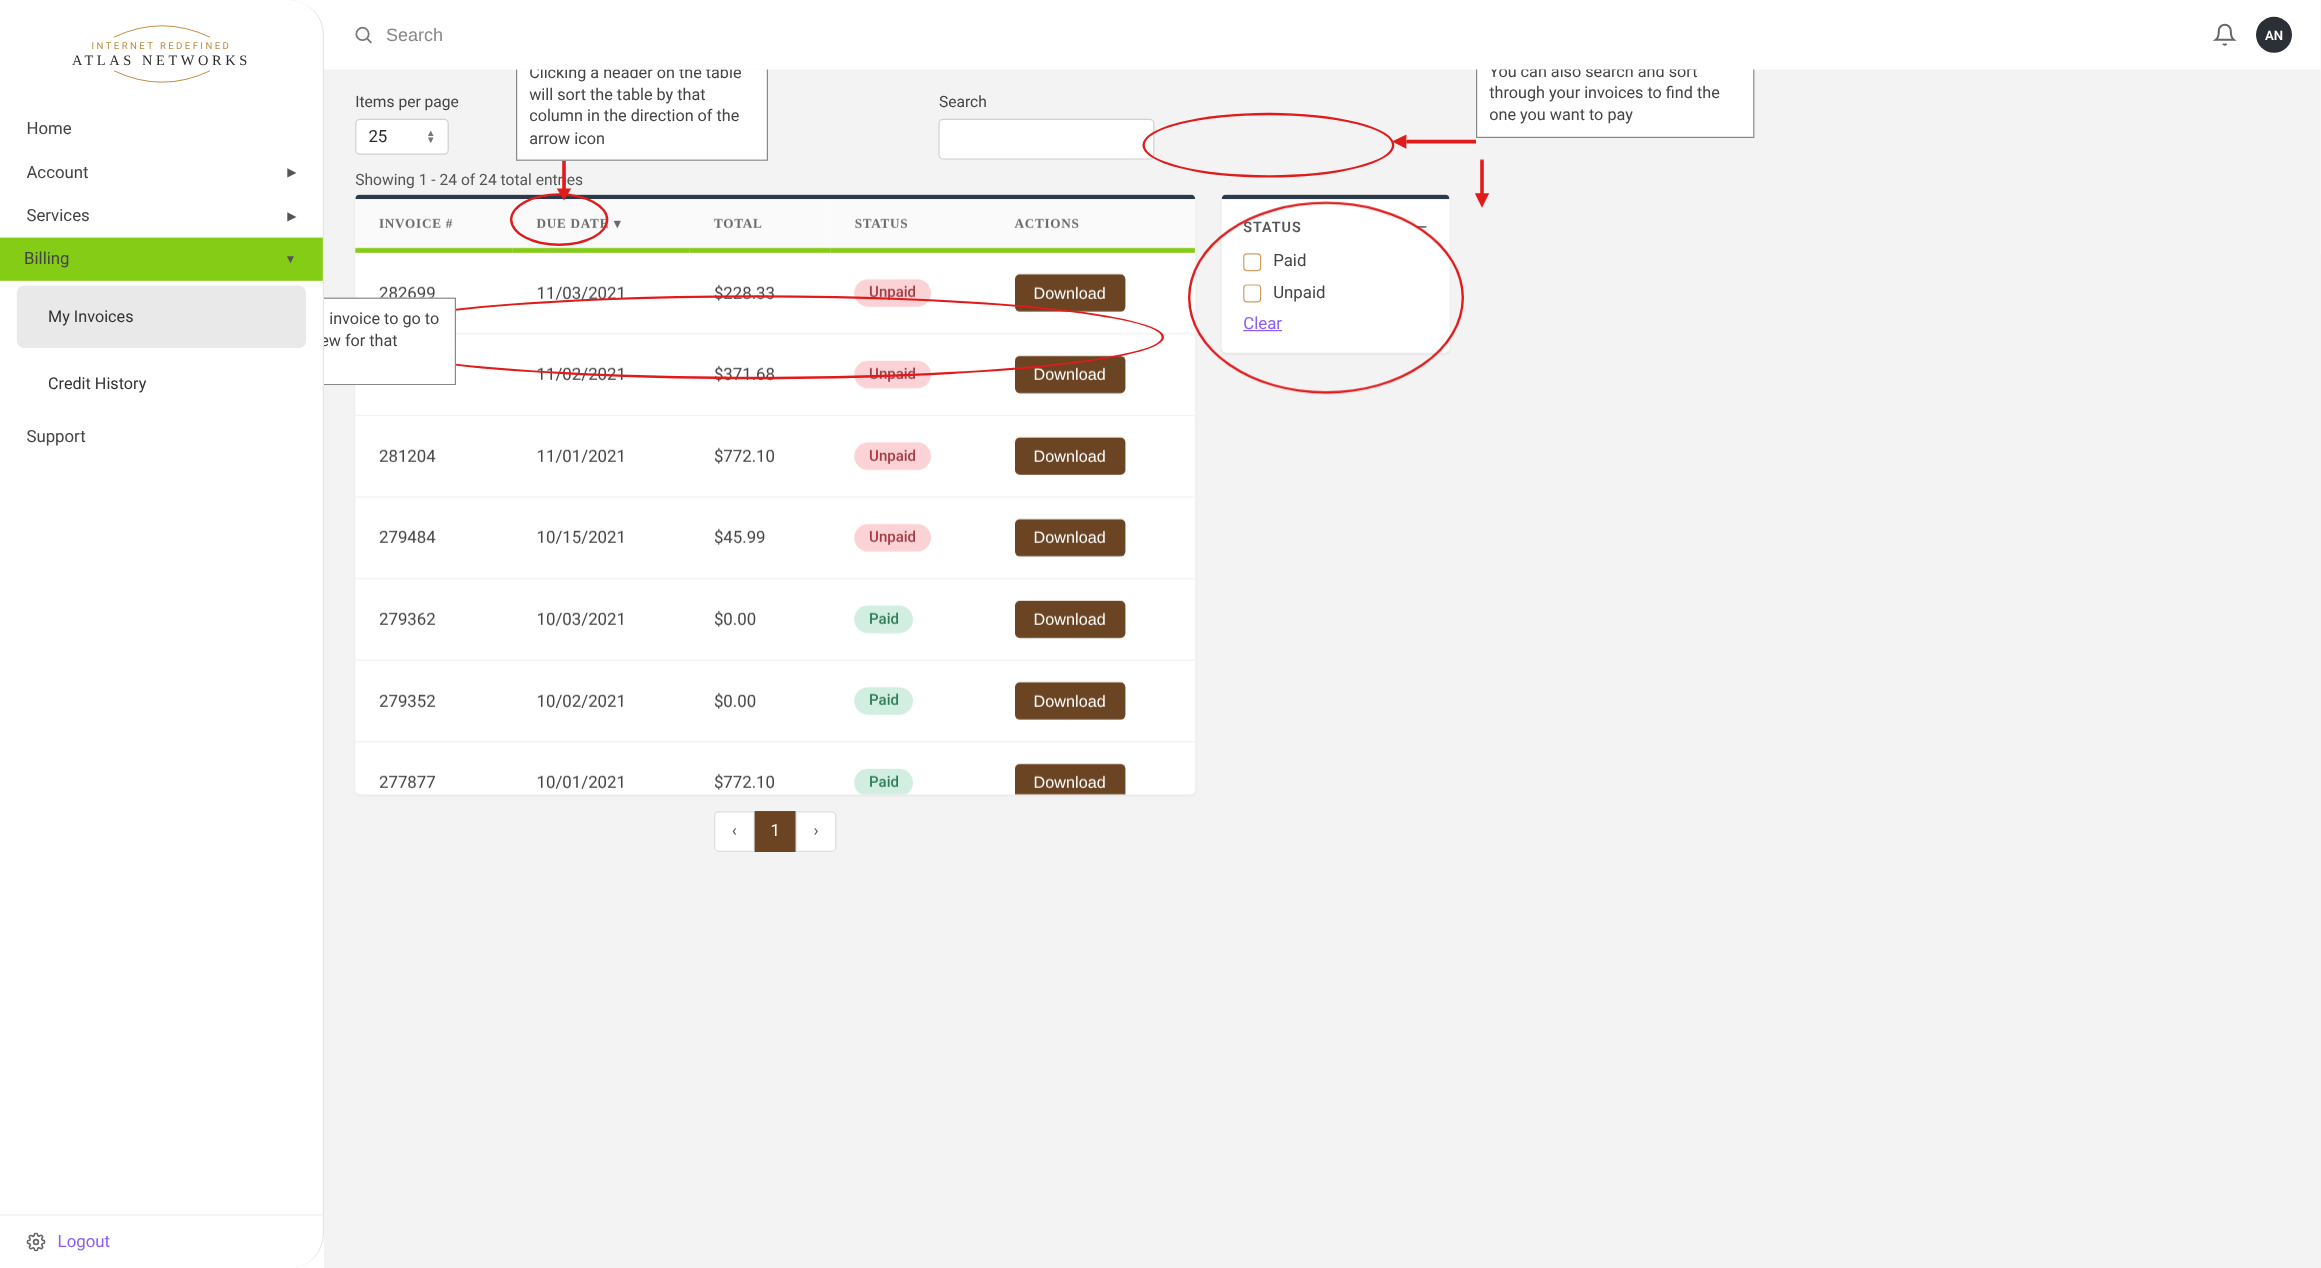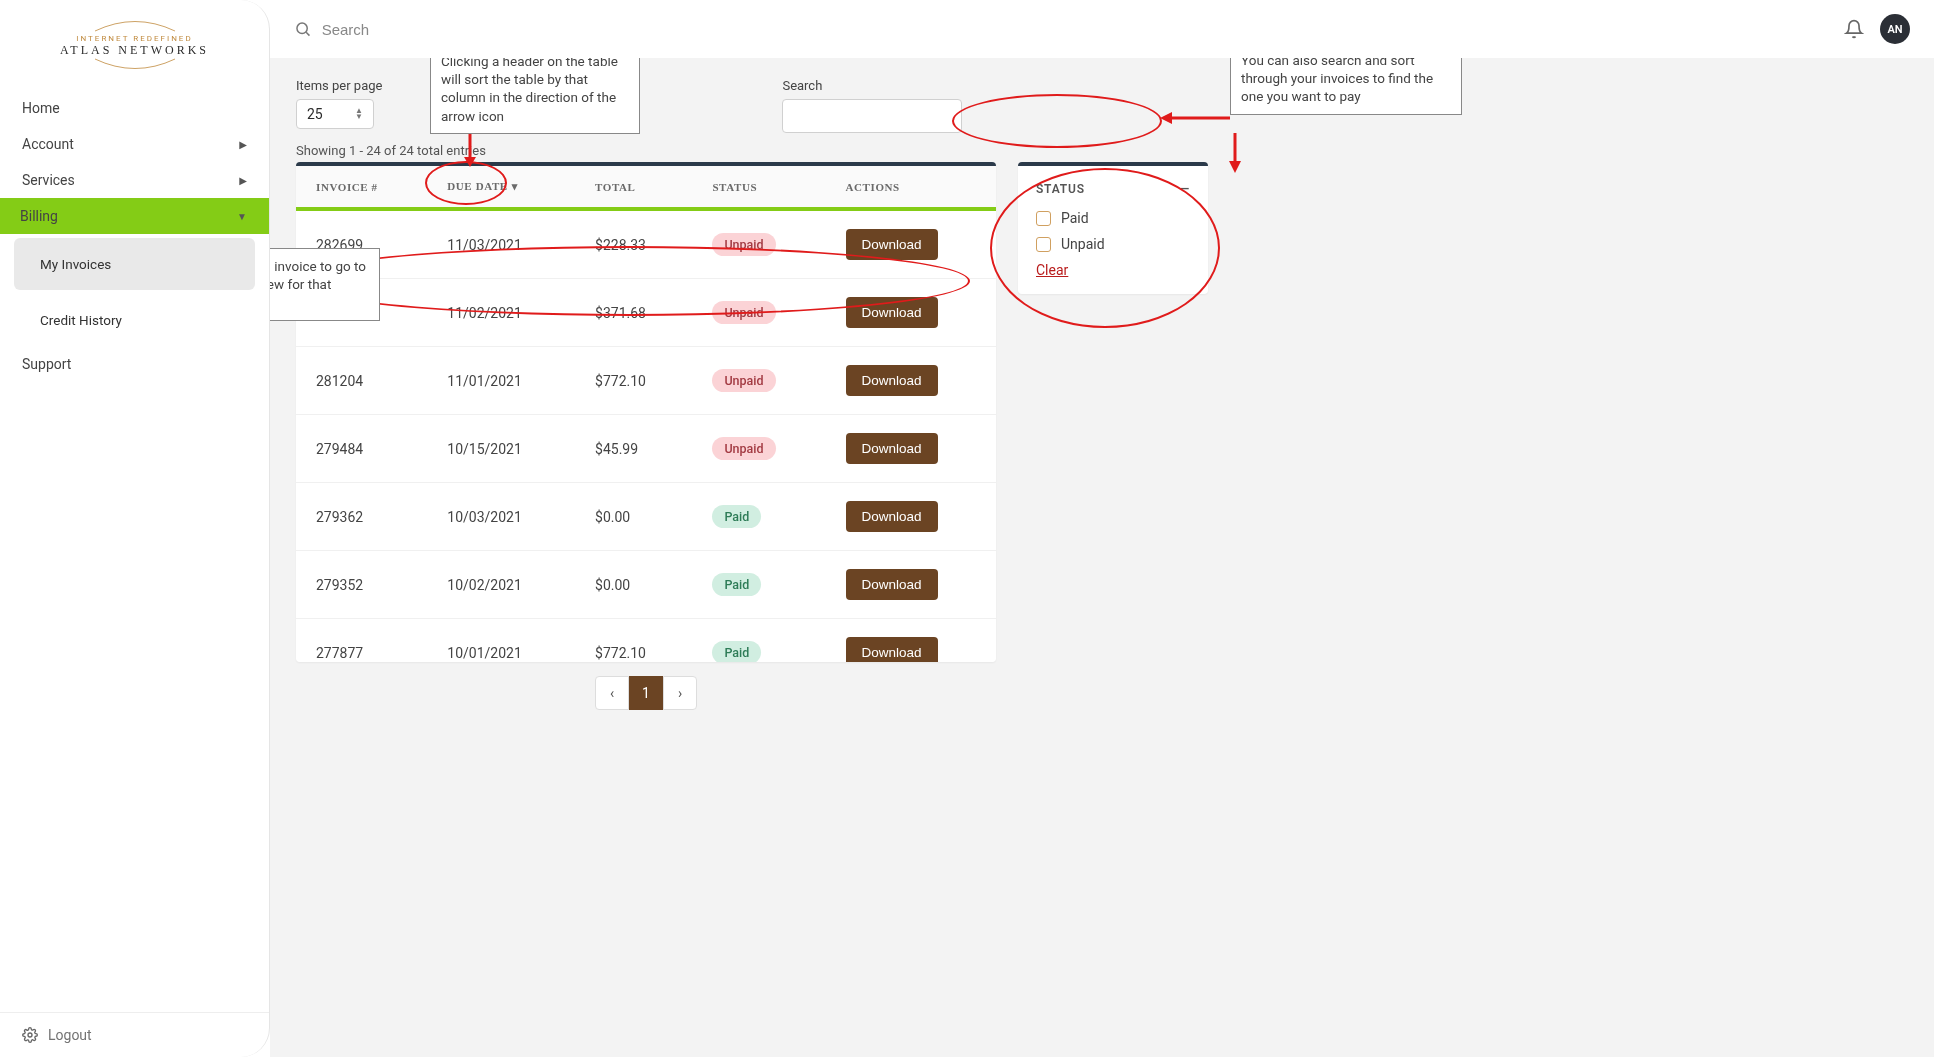--- a/index.html
+++ b/index.html
@@ -80,21 +80,21 @@
   .nav-caret {
     font-size: 10px;
     color: #555;
   }
   .sidebar-footer {
     border-top: 1px solid #eee;
     padding: 14px 22px;
     display: flex;
     align-items: center;
     gap: 10px;
-    color: #737373;
+    color: #8b5cf6;
     font-size: 14px;
   }
   .gear-icon {
     width: 16px; height: 16px;
   }
   
   .main {
     flex: 1;
     display: flex;
     flex-direction: column;
@@ -288,21 +288,21 @@
   .chk {
     width: 15px;
     height: 15px;
     border: 1.5px solid #d0a060;
     border-radius: 3px;
     background: #fff;
   }
   .clear-link {
     text-decoration: underline;
     font-size: 14px;
-    color: #b91c1c;
+    color: #8b5cf6;
     cursor: pointer;
     margin-top: 4px;
   }
   
   .pagination {
     display: flex;
     justify-content: center;
     gap: 0;
     margin-top: 14px;
     width: 700px;

